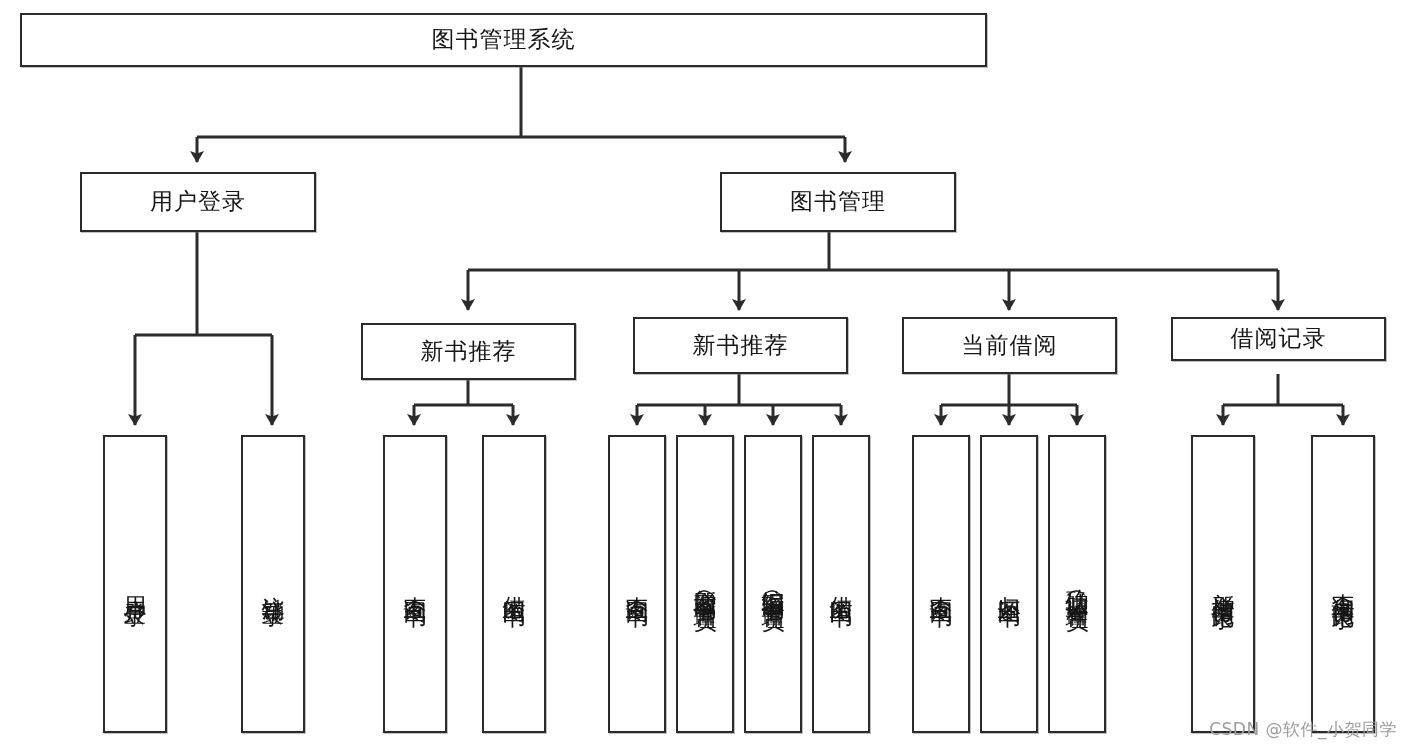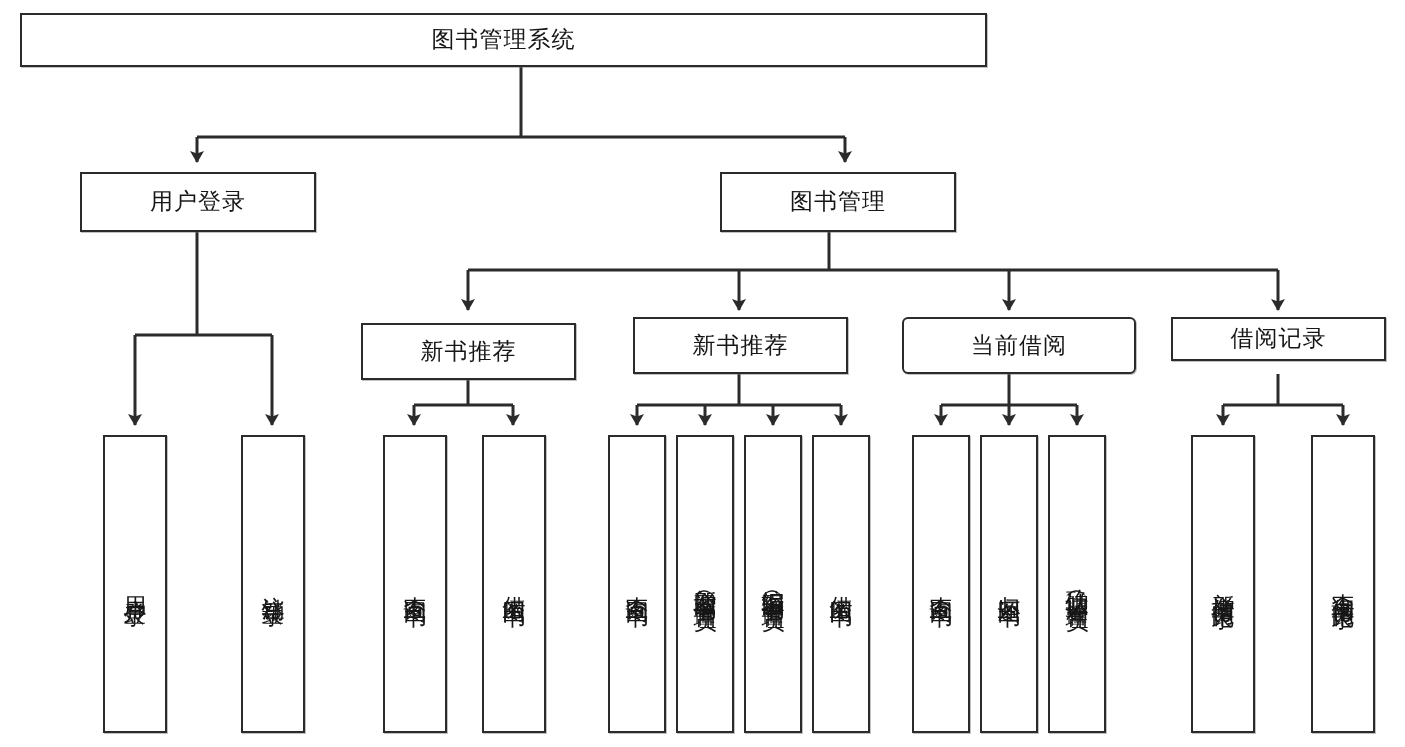--- a/index.html
+++ b/index.html
@@ -142,21 +142,21 @@
   </div>
 
   <div class="node horiz" style="left:361px; top:323px; width:215px; height:57px;">
     <span class="label">新书推荐</span>
   </div>
 
   <div class="node horiz" style="left:633px; top:317px; width:215px; height:57px;">
     <span class="label">新书推荐</span>
   </div>
 
-  <div class="node horiz" style="left:902px; top:317px; width:234px; height:57px;border-radius:6px;">
+  <div class="node horiz" style="left:902px; top:317px; width:215px; height:57px;">
     <span class="label">当前借阅</span>
   </div>
 
   <div class="node horiz" style="left:1171px; top:317px; width:215px; height:44px;">
     <span class="label">借阅记录</span>
   </div>
 
   <div class="node vert" style="left:103px; top:435px; width:64px; height:298px;">
     <span class="label">用户登录</span>
   </div>
@@ -202,14 +202,15 @@
   </div>
 
   <div class="node vert" style="left:1191px; top:435px; width:64px; height:298px;">
     <span class="label">新增借阅记录</span>
   </div>
 
   <div class="node vert" style="left:1311px; top:435px; width:64px; height:298px;">
     <span class="label">查询借阅记录</span>
   </div>
 
+  <div id="watermark">CSDN @软件_小贺同学</div>
 
 </div>
 
 </body></html>

